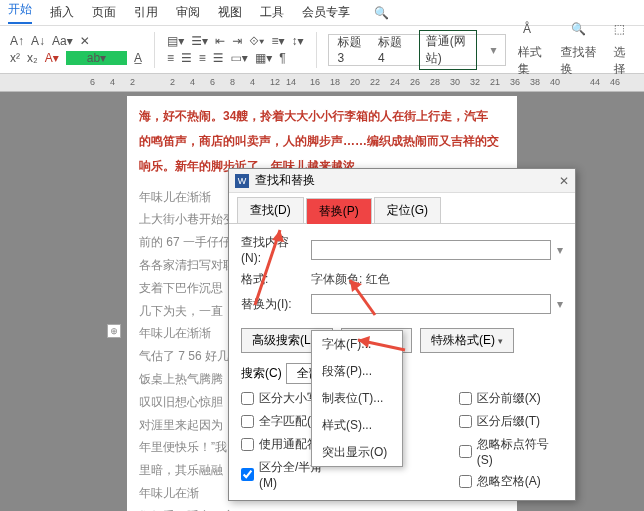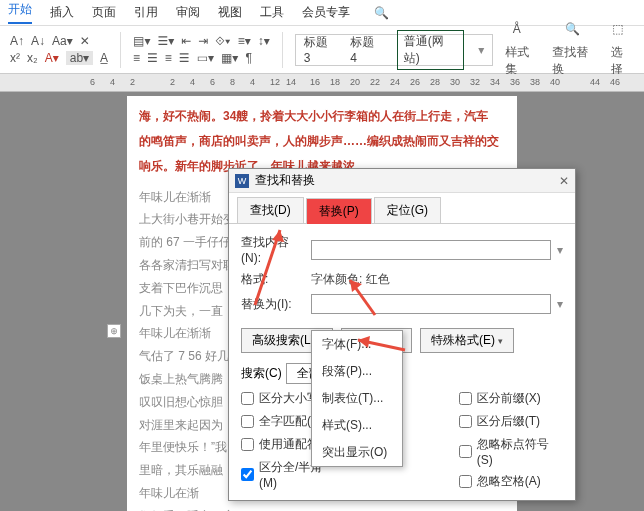--- a/index.html
+++ b/index.html
@@ -70,21 +70,21 @@
     <div class="rb-row">
       <span>A↑</span>
       <span>A↓</span>
       <span>Aa▾</span>
       <span>✕</span>
     </div>
     <div class="rb-row">
       <span>x²</span>
       <span>x₂</span>
       <span style="color:#c0392b">A▾</span>
-      <span style="background:#e5e5e5;padding:0 4px">ab▾</span>
+      <span style="background:#22c55e;padding:0 21px">ab▾</span>
       <span>A̲</span>
     </div>
   </div>
   <div style="width:1px;height:36px;background:#ddd"></div>
   <div class="rb-group">
     <div class="rb-row">
       <span>▤▾</span>
       <span>☰▾</span>
       <span>⇤</span>
       <span>⇥</span>
@@ -137,21 +137,21 @@
     <span class="ruler-tick" style="left: 286px;">14</span>
     <span class="ruler-tick" style="left: 310px;">16</span>
     <span class="ruler-tick" style="left: 330px;">18</span>
     <span class="ruler-tick" style="left: 350px;">20</span>
     <span class="ruler-tick" style="left: 370px;">22</span>
     <span class="ruler-tick" style="left: 390px;">24</span>
     <span class="ruler-tick" style="left: 410px;">26</span>
     <span class="ruler-tick" style="left: 430px;">28</span>
     <span class="ruler-tick" style="left: 450px;">30</span>
     <span class="ruler-tick" style="left: 470px;">32</span>
-    <span class="ruler-tick" style="left: 490px;">34</span>
+    <span class="ruler-tick" style="left: 490px;">21</span>
     <span class="ruler-tick" style="left: 510px;">36</span>
     <span class="ruler-tick" style="left: 530px;">38</span>
     <span class="ruler-tick" style="left: 550px;">40</span>
     <span class="ruler-tick" style="left: 570px; margin-top: 30px;">42</span>
     <span class="ruler-tick" style="left: 590px;">44</span>
     <span class="ruler-tick" style="left: 610px;">46</span>
   </div>
 
 <div class="doc-area">
   <div class="page">

